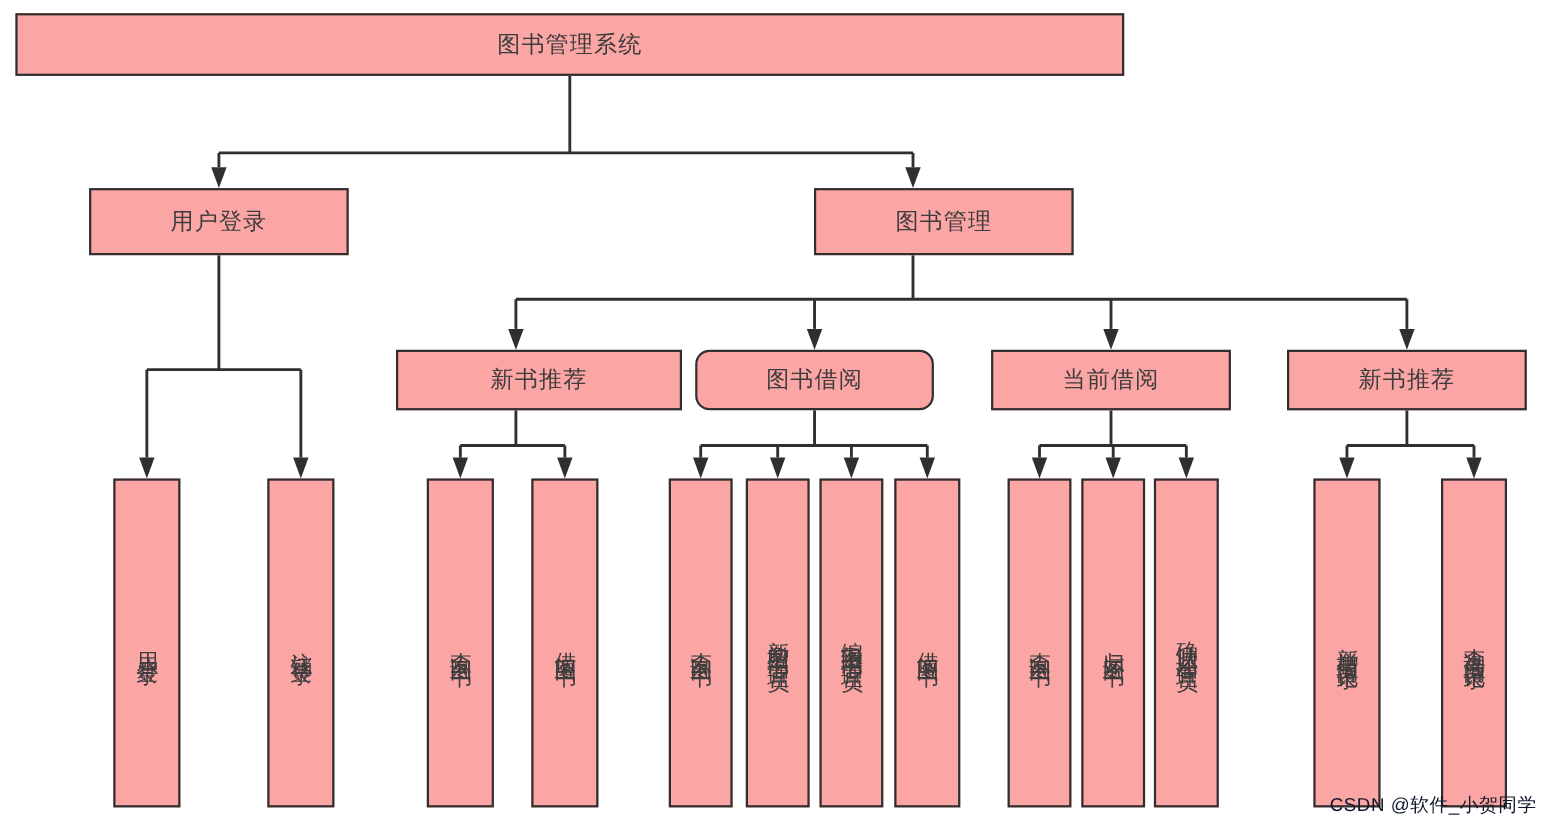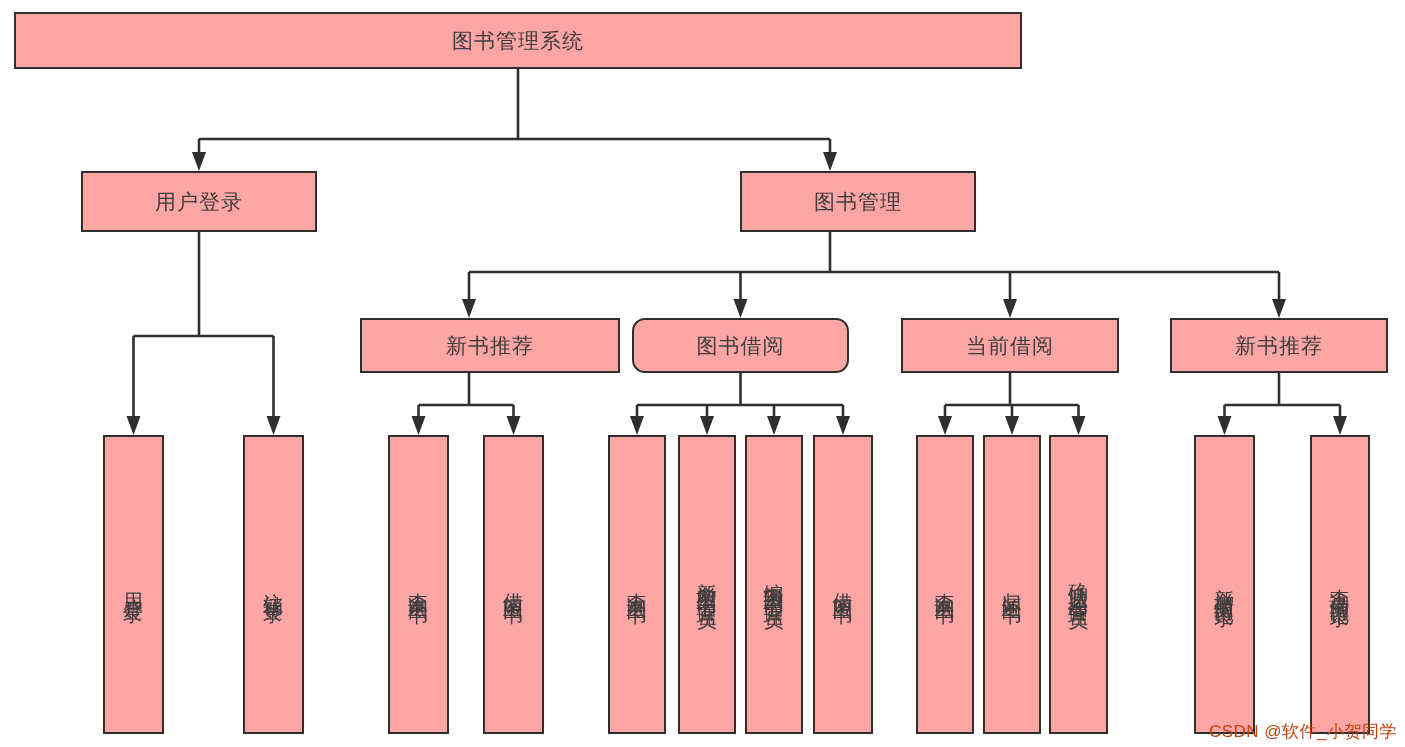--- a/index.html
+++ b/index.html
@@ -49,21 +49,21 @@
     letter-spacing: 4px;
     line-height: 1;
     white-space: nowrap;
     color: #3d3d3d;
   }
   .watermark {
     position: absolute;
     right: 8px;
     bottom: 4px;
     font-size: 17px;
-    color: #c2410c;
+    color: #0f172a;
     letter-spacing: 0.5px;
     white-space: nowrap;
   }
 </style>
 </head>
 <body>
 
 <div id="canvas">
   <svg id="edges" viewBox="0 0 1405 747" xmlns="http://www.w3.org/2000/svg">
       <line x1="518" y1="69" x2="518" y2="139" stroke="#2f2f2f" stroke-width="2.6"></line>

